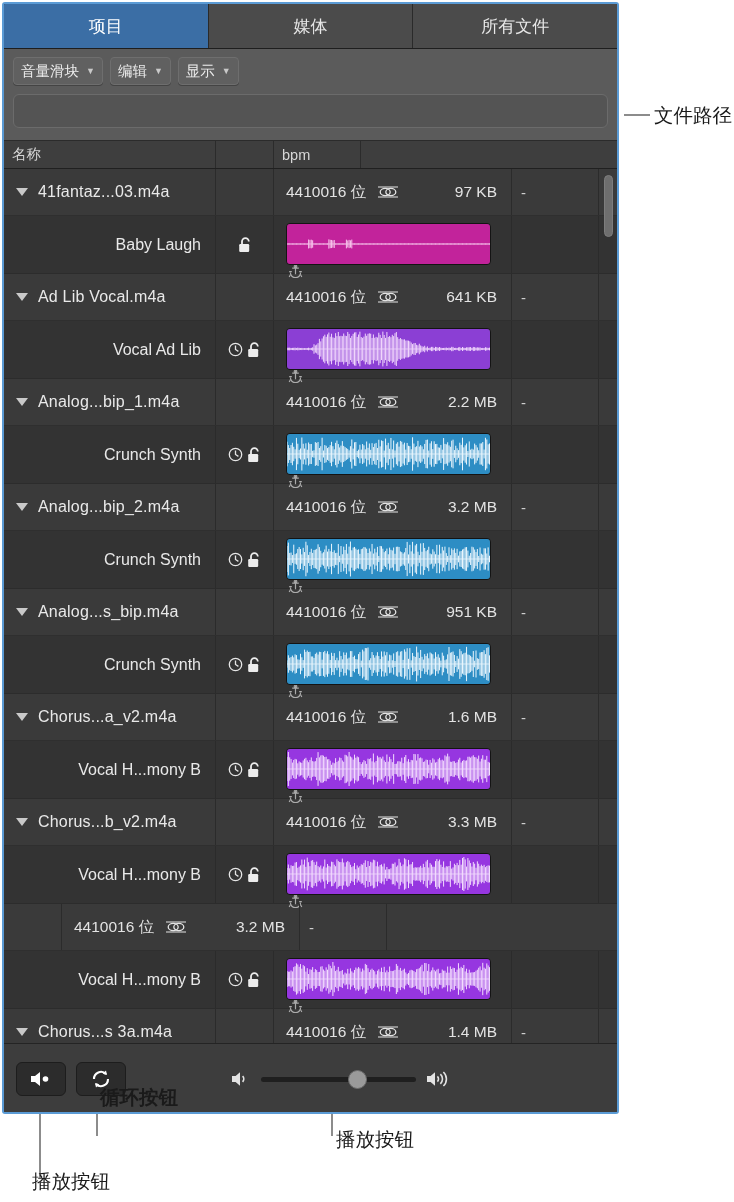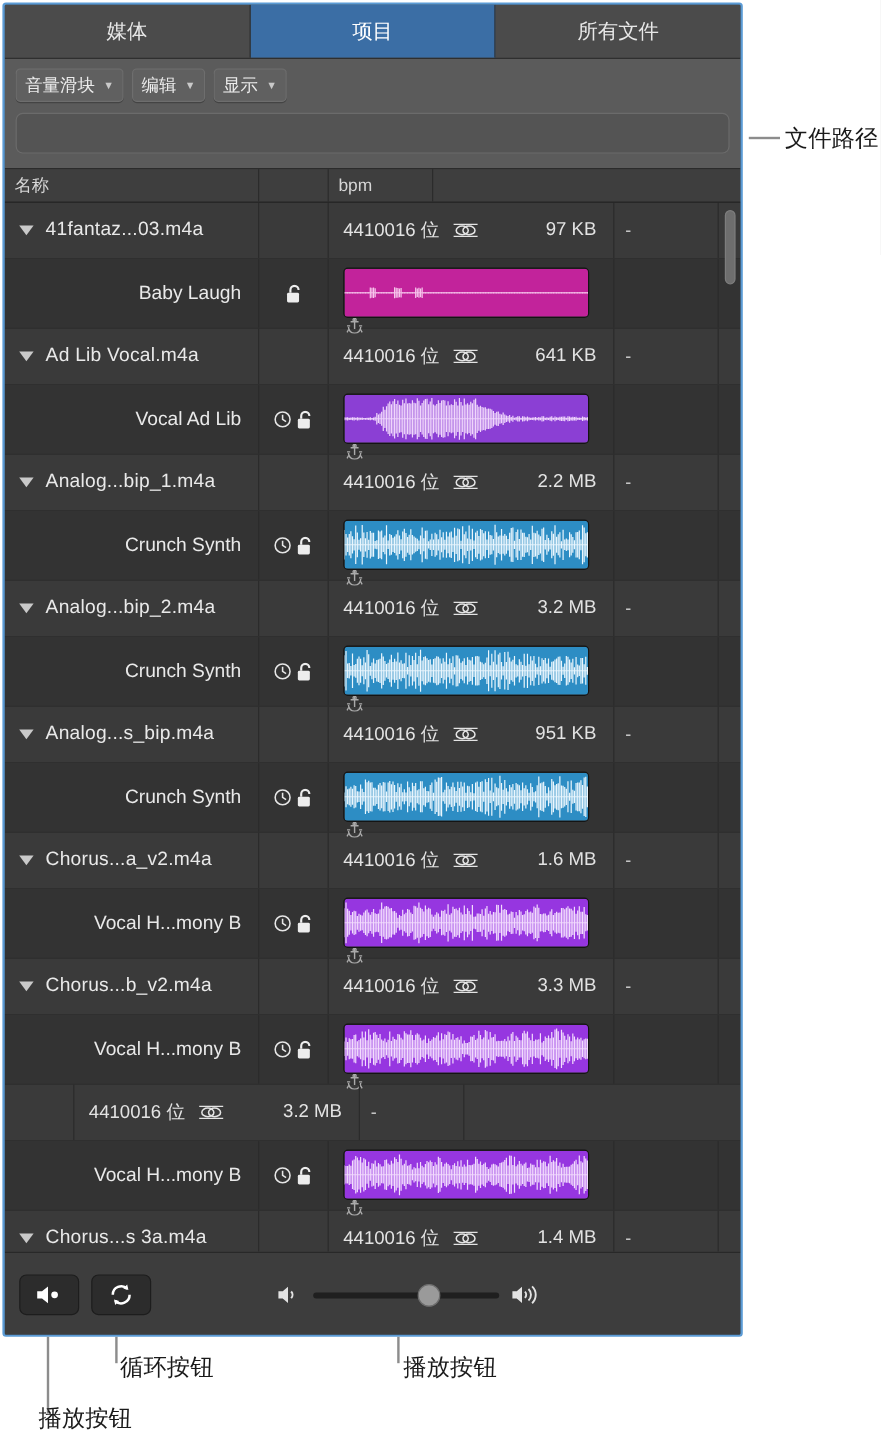--- a/index.html
+++ b/index.html
@@ -95,25 +95,25 @@
   .callout-label{position:absolute;color:#1a1a1a;font-size:19.5px;
                  font-family:"Liberation Sans","DejaVu Sans",sans-serif;white-space:nowrap;}
   .leader{position:absolute;background:#8c8c8c;}
 </style>
 </head>
 <body>
 
 <div id="window">
 
   <div id="tabbar">
+    <div class="tab active">
+      <span>项目</span>
+    </div>
     <div class="tab">
       <span>媒体</span>
-    </div>
-    <div class="tab active">
-      <span>项目</span>
     </div>
     <div class="tab">
       <span>所有文件</span>
     </div>
   </div>
 
   <div id="toolbar">
     <div id="popgroup">
       <div class="popup">
         <span>音量滑块</span>
@@ -643,16 +643,16 @@
   </div>
 </div>
 
 <div class="leader" style="left:624px;top:114px;width:26px;height:2px;"></div>
 <div class="callout-label" style="left:654px;top:102px;">文件路径</div>
 
 <div class="leader" style="left:39px;top:1114px;width:2px;height:64px;"></div>
 <div class="callout-label" style="left:32px;top:1168px;">播放按钮</div>
 
 <div class="leader" style="left:96px;top:1114px;width:2px;height:22px;"></div>
-<div class="callout-label" style="left:100px;top:1126px;">循环按钮</div>
+<div class="callout-label" style="left:100px;top:1084px;font-weight:bold;">循环按钮</div>
 
 <div class="leader" style="left:331px;top:1114px;width:2px;height:22px;"></div>
 <div class="callout-label" style="left:336px;top:1126px;">播放按钮</div>
 
 </body></html>

